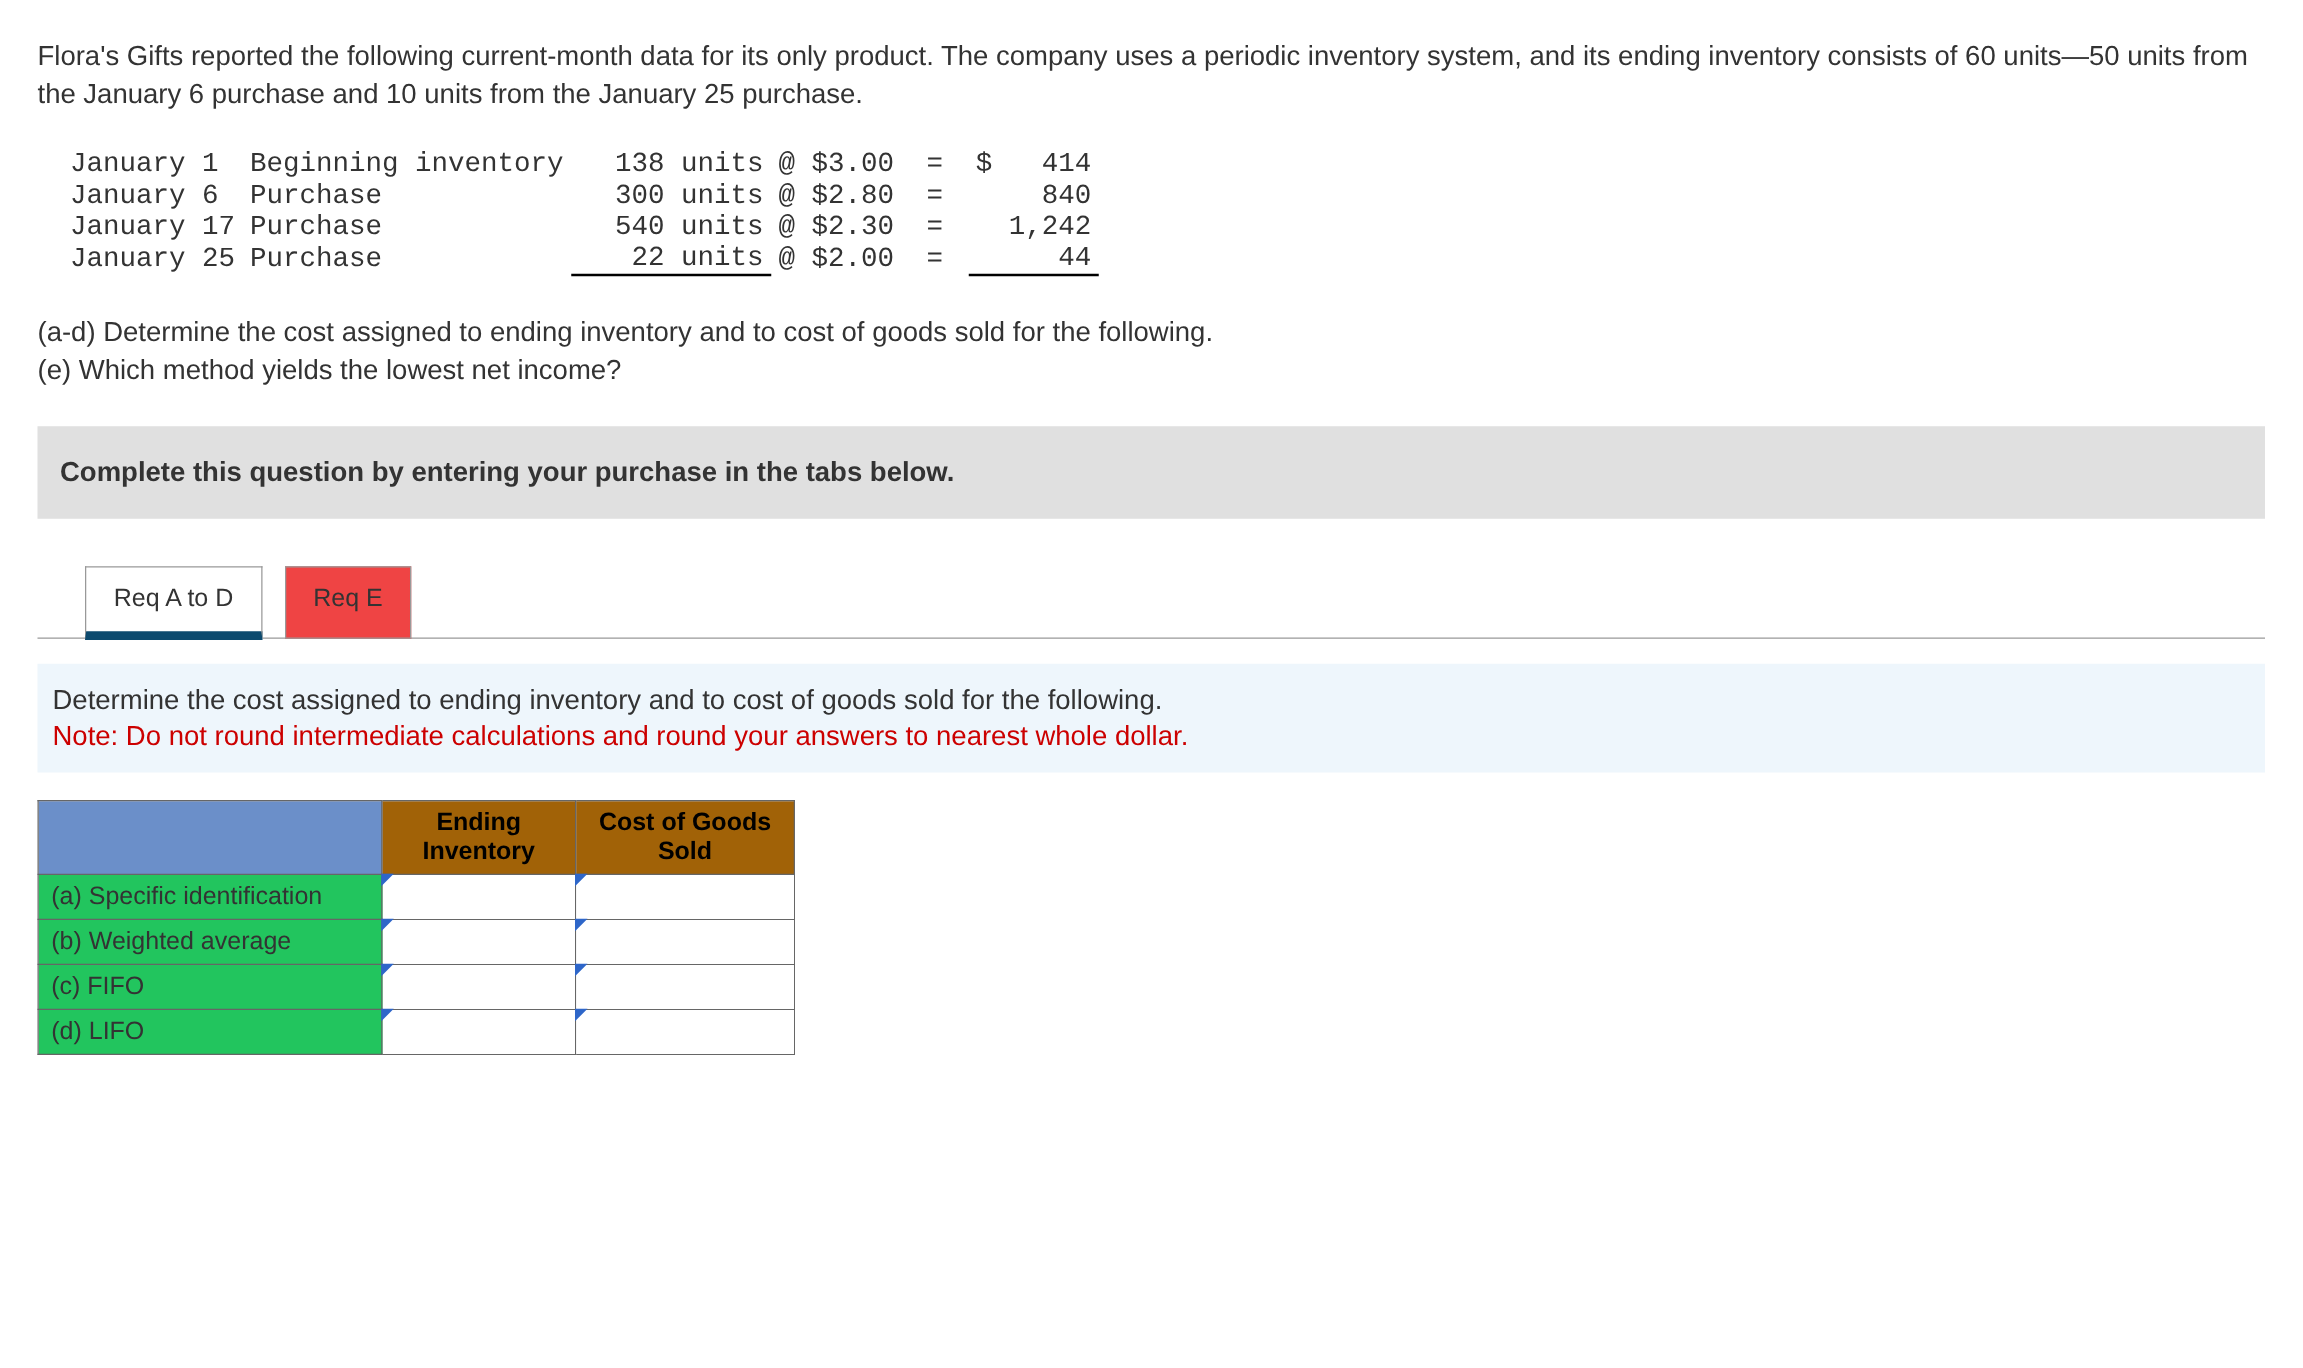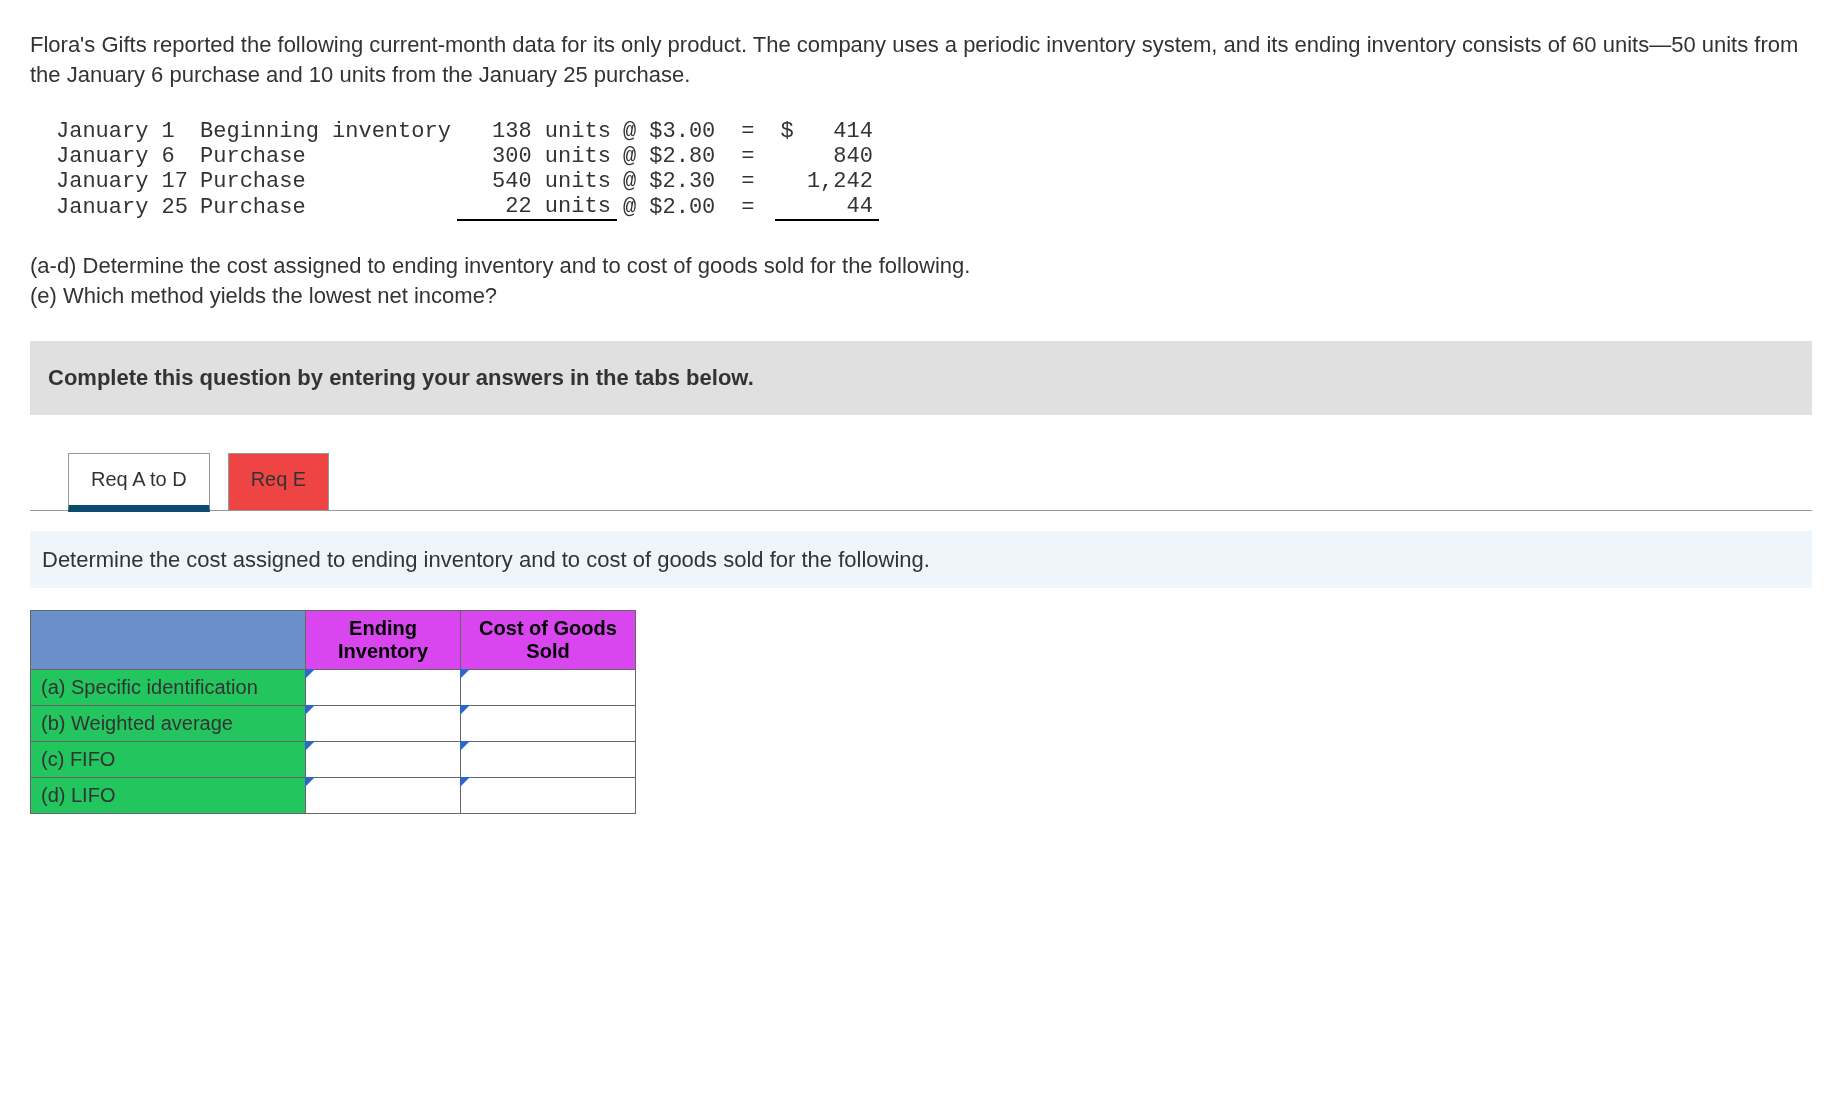--- a/index.html
+++ b/index.html
@@ -72,21 +72,21 @@
   .note-red { color: #cc0000; }
   .answer-table {
     border-collapse: collapse;
   }
   .answer-table th, .answer-table td {
     border: 1px solid #666;
     padding: 6px 10px;
     font-size: 20px;
   }
   .answer-table th {
-    background: #d946ef;
+    background: #a16207;
     color: #000;
     font-weight: bold;
     text-align: center;
   }
   .answer-table th.row-header-corner {
     background: #6b8fc9;
     width: 275px;
   }
   .answer-table td.row-label {
     text-align: left;
@@ -165,30 +165,31 @@
 
 <div class="questions">
   <div>
     <span class="bold">(a-d)</span><span> Determine the cost assigned to ending inventory and to cost of goods sold for the following.</span>
   </div>
   <div>
     <span class="bold">(e)</span><span> Which method yields the lowest net income?</span>
   </div>
 </div>
 
-<div class="instruction-bar">Complete this question by entering your answers in the tabs below.</div>
+<div class="instruction-bar">Complete this question by entering your purchase in the tabs below.</div>
 
 <div class="tabs">
   <div class="tab active">Req A to D</div>
   <div class="tab">Req E</div>
 </div>
 
 <div class="tab-content">
   <div class="tab-desc">
     <div>Determine the cost assigned to ending inventory and to cost of goods sold for the following.</div>
+    <div class="note-red">Note: Do not round intermediate calculations and round your answers to nearest whole dollar.</div>
   </div>
 
   <table class="answer-table">
     <tbody>
         <tr>
       <th class="row-header-corner"></th>
       <th style="width:155px">Ending Inventory</th>
       <th style="width:175px">Cost of Goods Sold</th>
     </tr>
     <tr>

